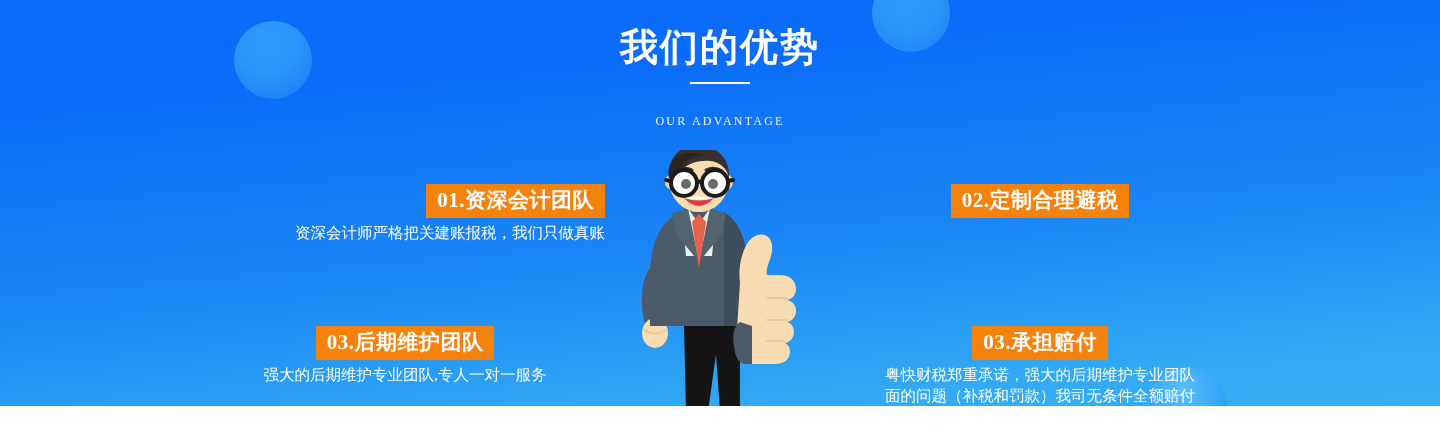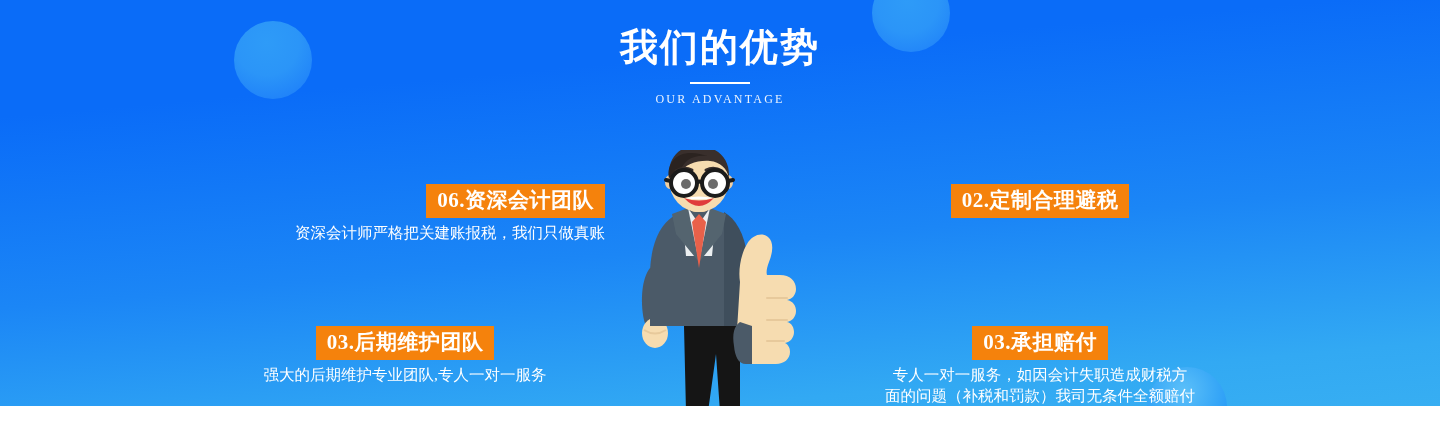--- a/index.html
+++ b/index.html
@@ -60,21 +60,21 @@
     letter-spacing: 2px;
     line-height: 1.3;
   }
   #title-divider {
     width: 60px;
     height: 2px;
     background: #ffffff;
     margin: 10px auto 0 auto;
   }
   #subtitle {
-    margin: 8px 0 0 0;
+    margin: 30px 0 0 0;
     font-size: 12px;
     letter-spacing: 2.2px;
     color: rgba(255,255,255,0.92);
     font-weight: normal;
   }
 
   
   .feature {
     position: absolute;
     color: #ffffff;
@@ -128,37 +128,37 @@
   <div class="deco-circle" id="circle-top-center"></div>
   <div class="deco-circle" id="circle-bottom-right"></div>
 
   <div id="header">
     <h1 id="page-title">我们的优势</h1>
     <div id="title-divider"></div>
     <div id="subtitle">OUR ADVANTAGE</div>
   </div>
 
   <div class="feature left" id="feature-1">
-    <span class="feature-badge">06.资深会计团队</span>
+    <span class="feature-badge">01.资深会计团队</span>
     <div class="feature-desc">资深会计师严格把关建账报税，我们只做真账</div>
   </div>
 
   <div class="feature right" id="feature-2">
     <span class="feature-badge">02.定制合理避税</span>
   </div>
 
   <div class="feature left" id="feature-3">
     <span class="feature-badge">03.后期维护团队</span>
     <div class="feature-desc">强大的后期维护专业团队,专人一对一服务</div>
   </div>
 
   <div class="feature right" id="feature-4">
     <span class="feature-badge">03.承担赔付</span>
     <div class="feature-desc">
-      <div>专人一对一服务，如因会计失职造成财税方</div>
+      <div>粤快财税郑重承诺，强大的后期维护专业团队</div>
       <div>面的问题（补税和罚款）我司无条件全额赔付</div>
     </div>
   </div>
 
   <svg id="mascot" viewBox="0 0 190 292">
 
     <path d="M56 176 L112 176 L112 262 L92 262 L88 204 L80 262 L58 262 Z" fill="#151515"></path>
 
     <ellipse cx="62" cy="268" rx="22" ry="10" fill="#3a3a3a"></ellipse>
     <ellipse cx="103" cy="268" rx="22" ry="10" fill="#3a3a3a"></ellipse>

